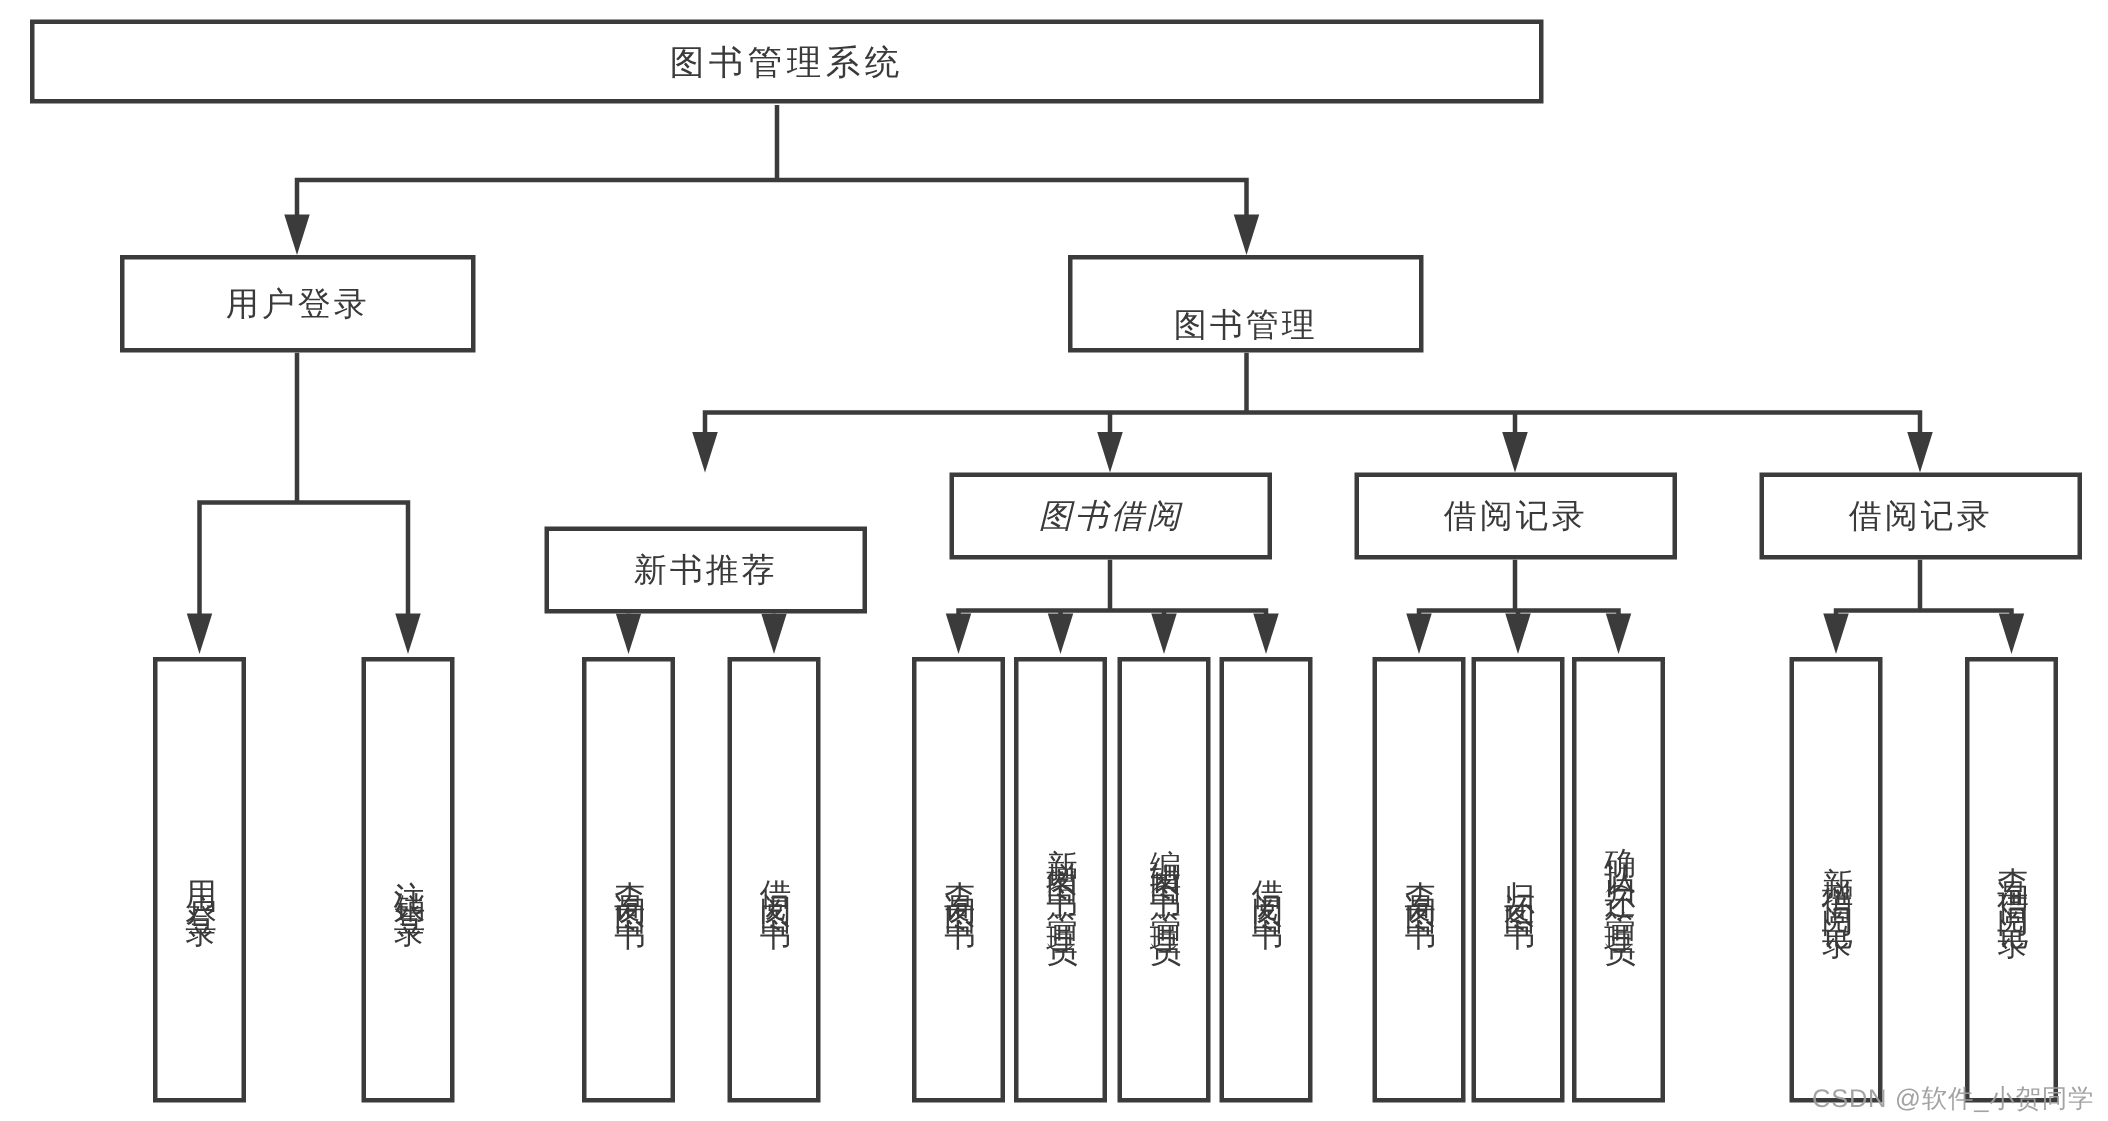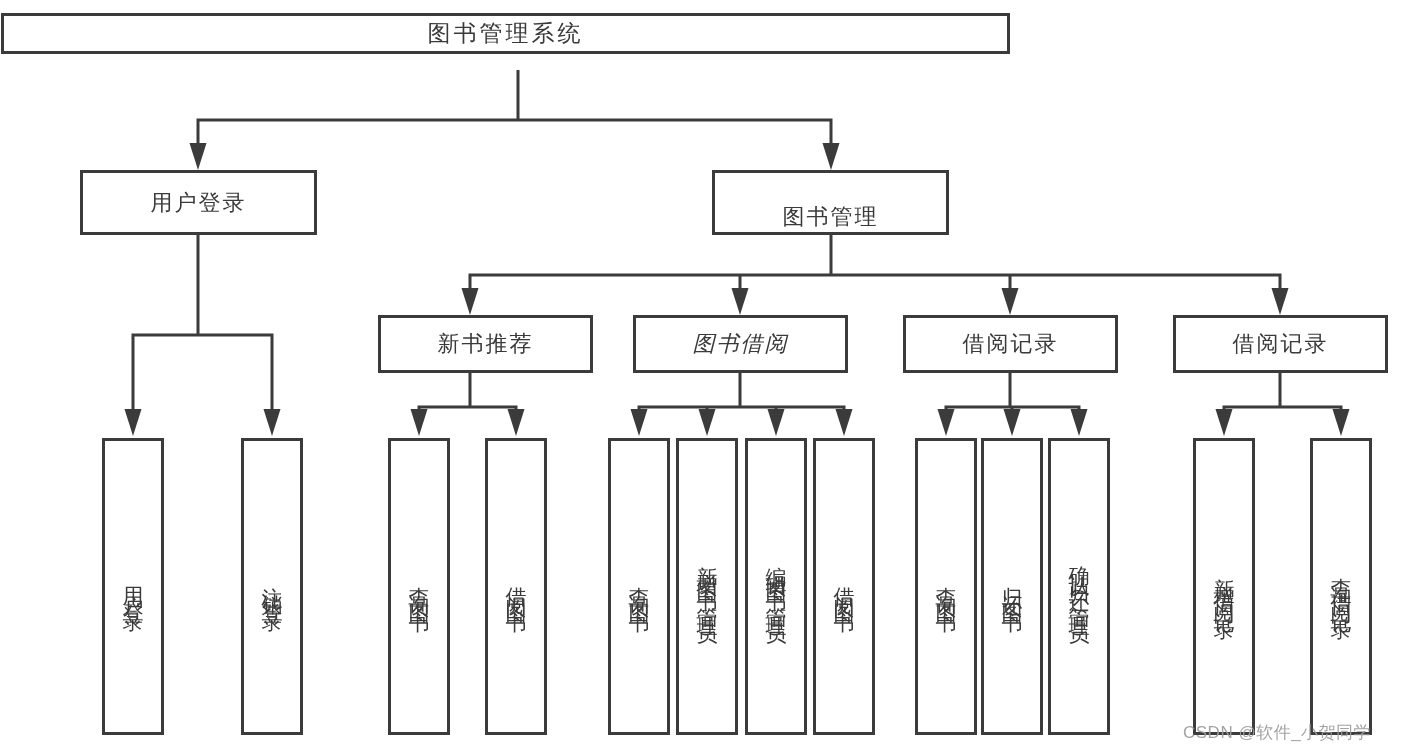--- a/index.html
+++ b/index.html
@@ -38,39 +38,39 @@
   .node.title-box .hlabel { font-size: 23px; letter-spacing: 3px; }
   .vlabel {
     writing-mode: vertical-rl;
     text-orientation: mixed;
     font-size: 21px;
     letter-spacing: 0.4em;
     color: #3a3a3a;
     white-space: nowrap;
   }
   
-  .title-box   { left: 1px;   top: 13px;  width: 1009px; height: 41px; }
+  .title-box   { left: 20px;   top: 13px;  width: 1009px; height: 56px; }
   .lvl2-a      { left: 80px;   top: 170px; width: 237px;  height: 65px; }
   .lvl2-b      { left: 712px;  top: 170px; width: 237px;  height: 65px; align-items: flex-end; }
   .lvl3        { top: 315px; width: 215px; height: 58px; }
-  .lvl3-a      { left: 378px; }
+  .lvl3-a      { left: 363px; margin-top: 36px; }
   .lvl3-b      { left: 633px; font-style: italic; }
   .lvl3-c      { left: 903px; }
   .lvl3-d      { left: 1173px; }
   .leaf        { top: 438px; width: 62px; height: 297px; }
   .leaf-a1 { left: 102px; }  .leaf-a2 { left: 241px; }
   .leaf-b1 { left: 388px; }  .leaf-b2 { left: 485px; }
   .leaf-c1 { left: 608px; }  .leaf-c2 { left: 676px; }
   .leaf-c3 { left: 745px; }  .leaf-c4 { left: 813px; }
   .leaf-d1 { left: 915px; }  .leaf-d2 { left: 981px; }
   .leaf-d3 { left: 1048px; }
   .leaf-e1 { left: 1193px; } .leaf-e2 { left: 1310px; }
   .watermark {
     position: absolute;
-    left: 1183px;
+    left: 1208px;
     top: 721px;
     z-index: 5;
     font-size: 17px;
     color: rgba(158,158,160,0.95);
     white-space: nowrap;
     letter-spacing: 0.5px;
   }
 </style>
 </head>
 <body>

